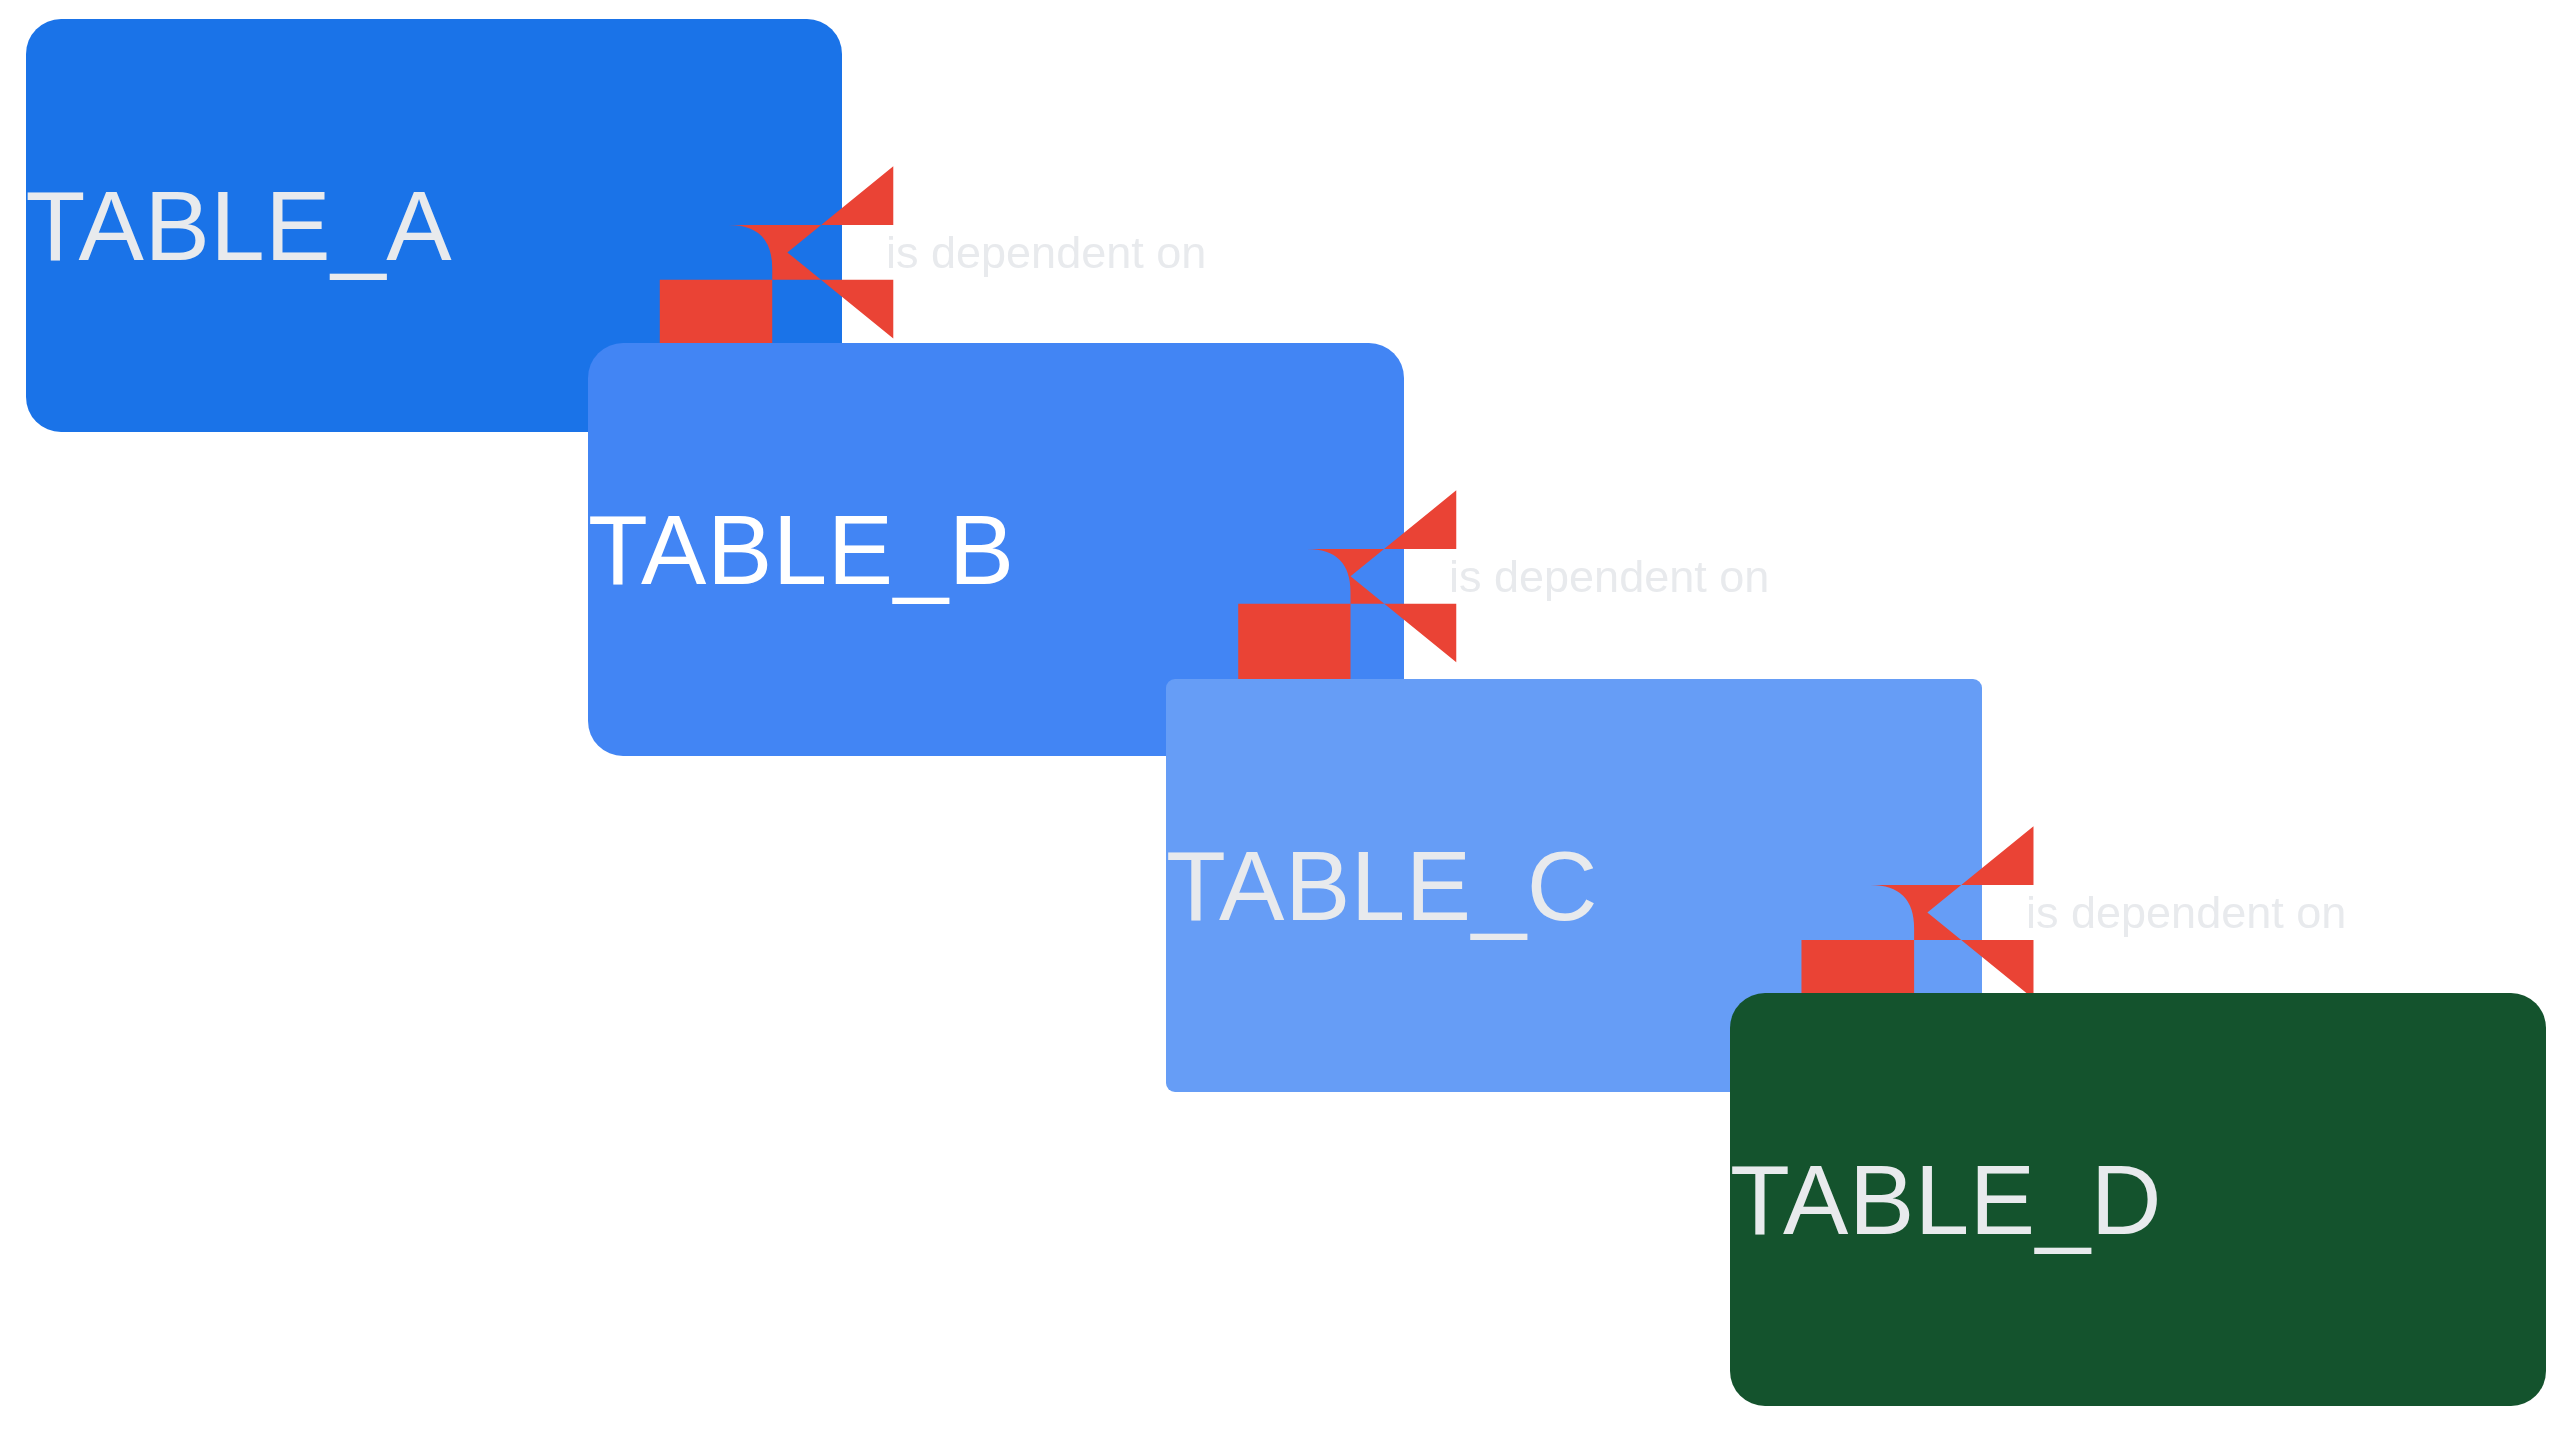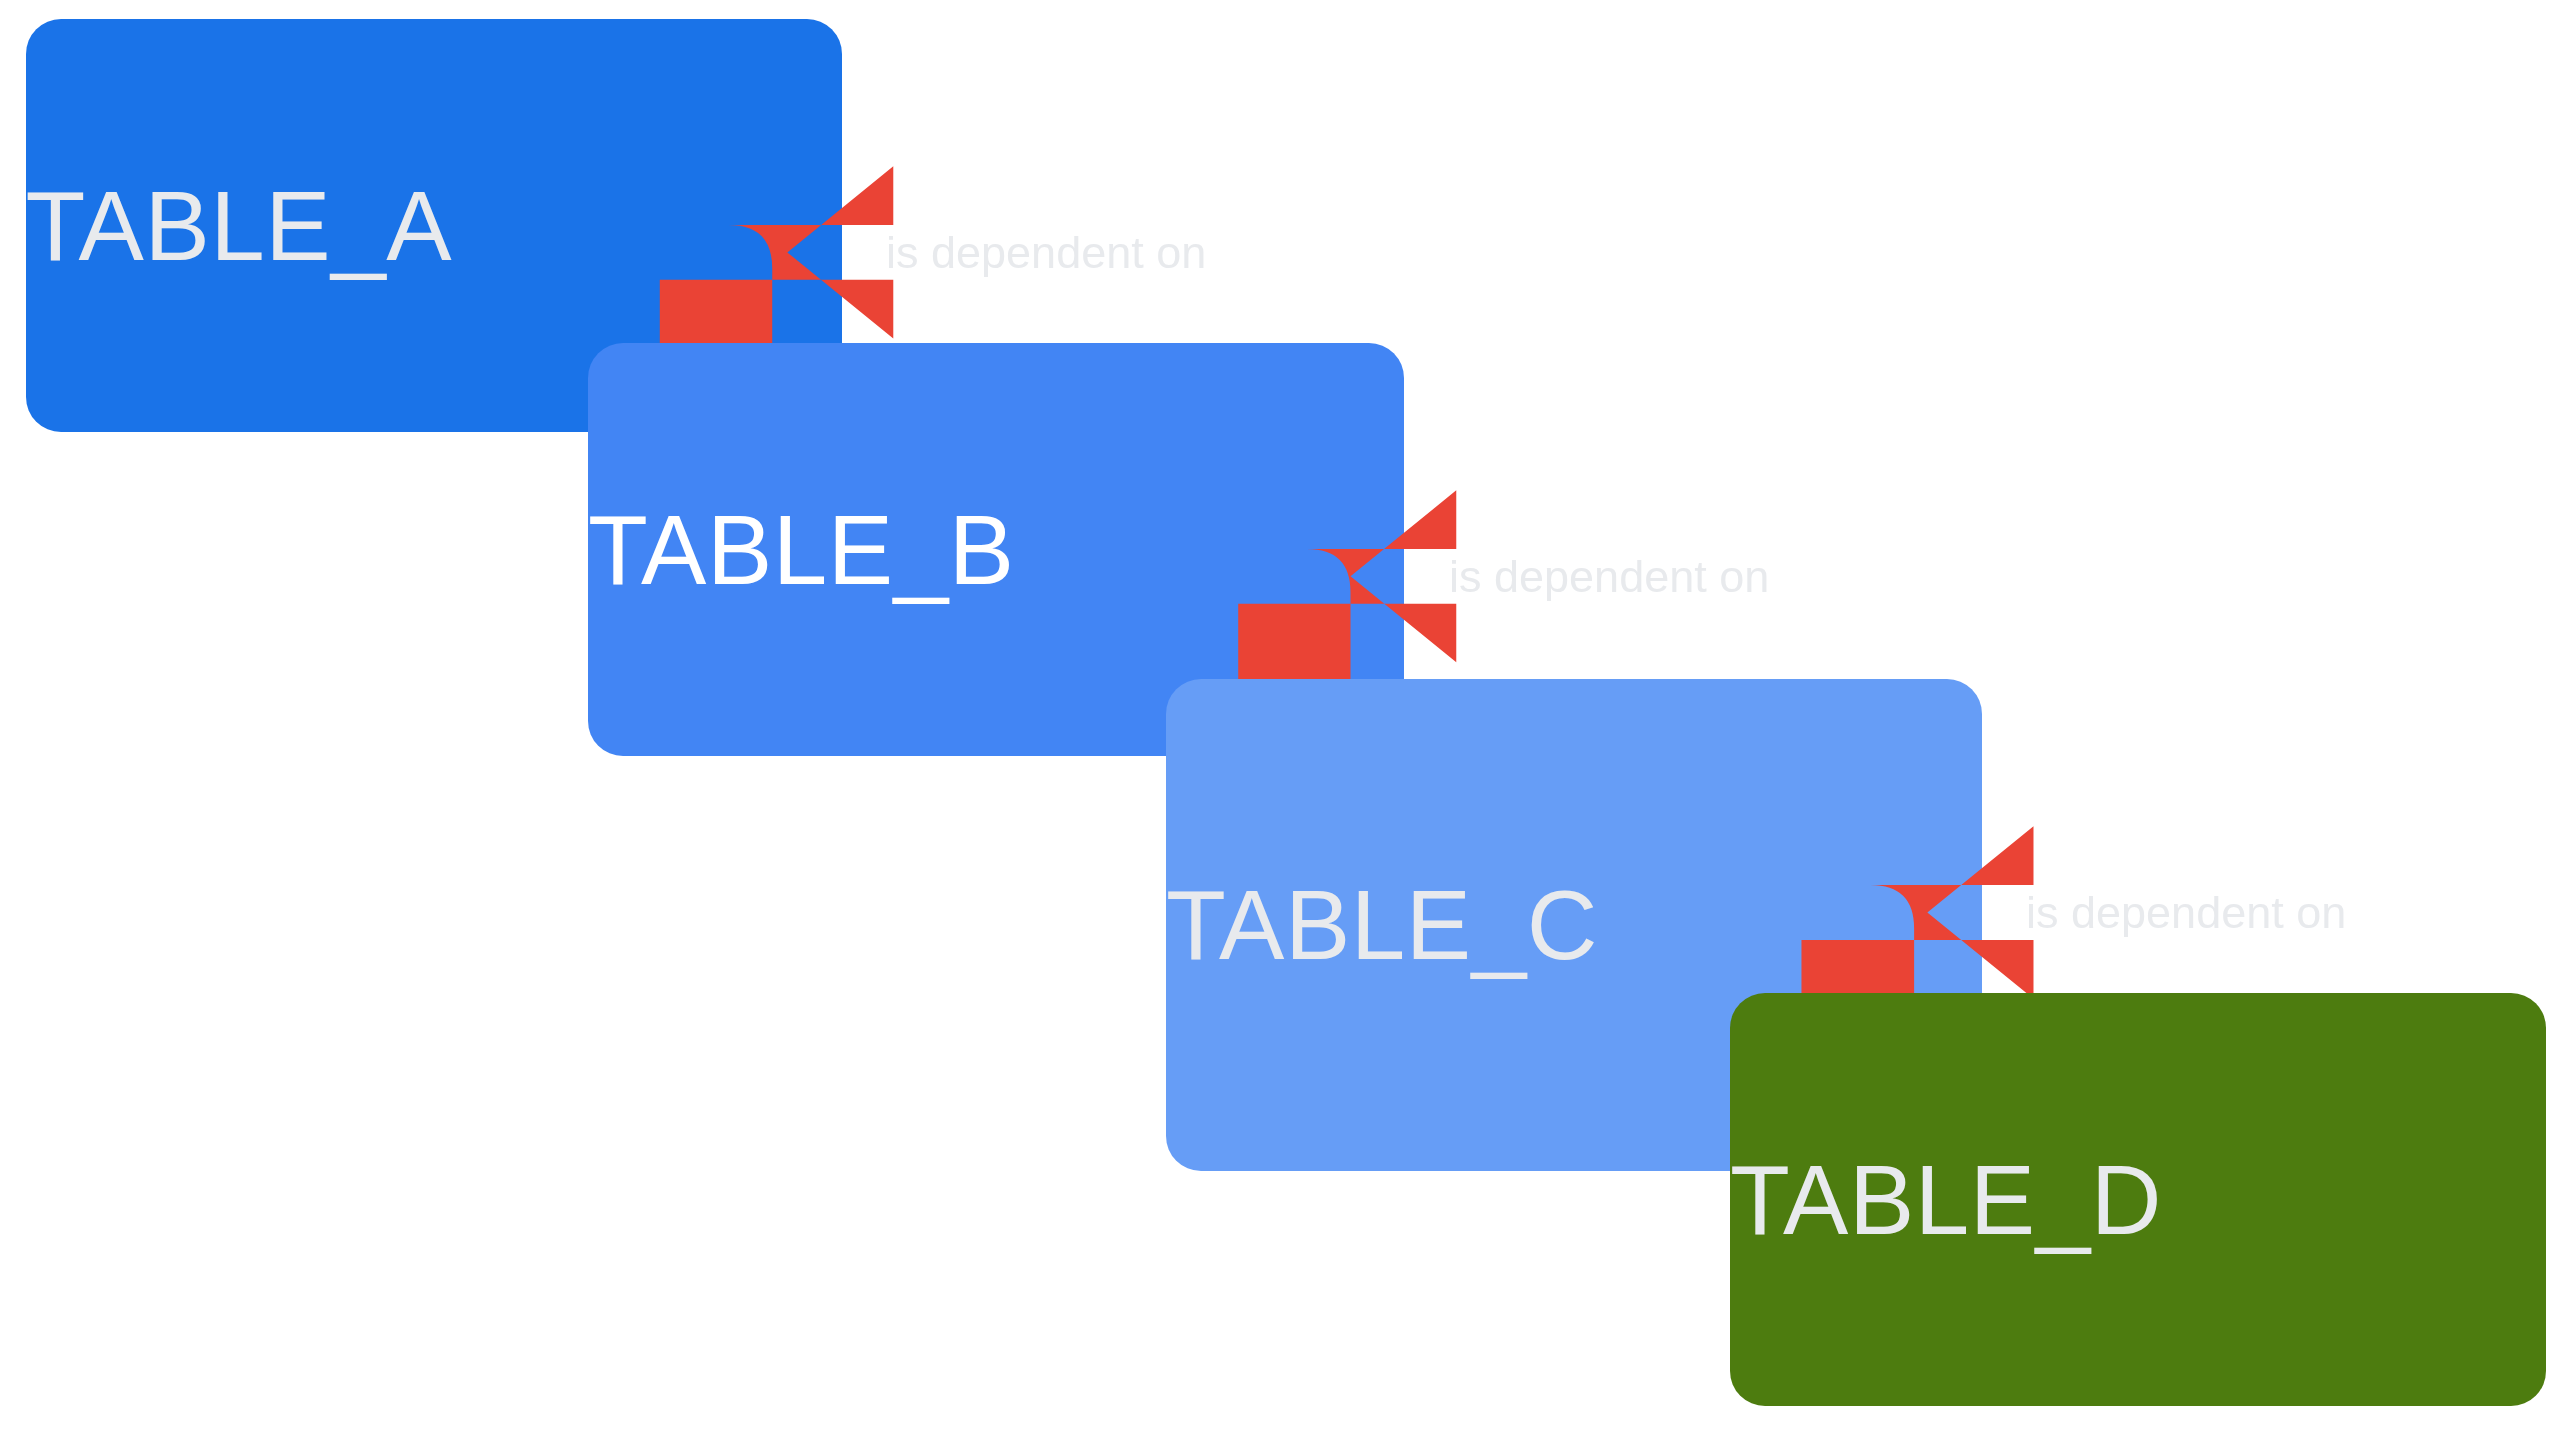--- a/index.html
+++ b/index.html
@@ -73,29 +73,29 @@
     <span class="card-label" style="color: #ffffff;">TABLE_B</span>
   </div>
 
   <div class="connector" id="edge-b-c" style="left: 1339px; top: 479px;">
     <svg id="edge-b-c-svg" width="23" height="239" viewBox="0 0 24 253.09500000000003">
       <path id="edge-b-c-path" fill="#EA4335" d="M 12 103 L 124 12 L 124 74 L -34 74 Q 12 74 12 120 L 12 241.09500000000003 L -106.90000000000009 241.09500000000003 L -106.90000000000009 132 L 124 132 L 124 194 Z"></path>
     </svg>
     <span class="connector-label" id="edge-b-c-label" style="left: 110px; top: 75px; color: rgb(232, 234, 237);">is dependent on</span>
   </div>
 
-  <div class="card" id="node-table-c" style="left: 1166px; top: 679px; width: 816px; height: 492px; background: rgb(102, 157, 246);">
+  <div class="card" id="node-table-c" style="left: 1166px; top: 679px; width: 816px; height: 413px; background: rgb(102, 157, 246); border-radius: 9px;">
     <span class="card-label" style="color: rgb(232, 234, 237);">TABLE_C</span>
   </div>
 
   <div class="connector" id="edge-c-d" style="left: 1916px; top: 815px;">
     <svg id="edge-c-d-svg" width="9.5" height="218" viewBox="0 0 10 230.09500000000003">
       <path id="edge-c-d-path" fill="#EA4335" d="M 12 103 L 124 12 L 124 74 L -48 74 Q -2 74 -2 120 L -2 218.09500000000003 L -120.90000000000009 218.09500000000003 L -120.90000000000009 132 L 124 132 L 124 194 Z"></path>
     </svg>
     <span class="connector-label" id="edge-c-d-label" style="left: 110px; top: 75px; color: rgb(232, 234, 237);">is dependent on</span>
   </div>
 
-  <div class="card" id="node-table-d" style="left: 1730px; top: 993px; width: 816px; height: 413px; background: #4d7c0f;">
+  <div class="card" id="node-table-d" style="left: 1730px; top: 993px; width: 816px; height: 413px; background: #14532d;">
     <span class="card-label" style="color: rgb(232, 234, 237);">TABLE_D</span>
   </div>
 
 </div>
 
 
 </body></html>

